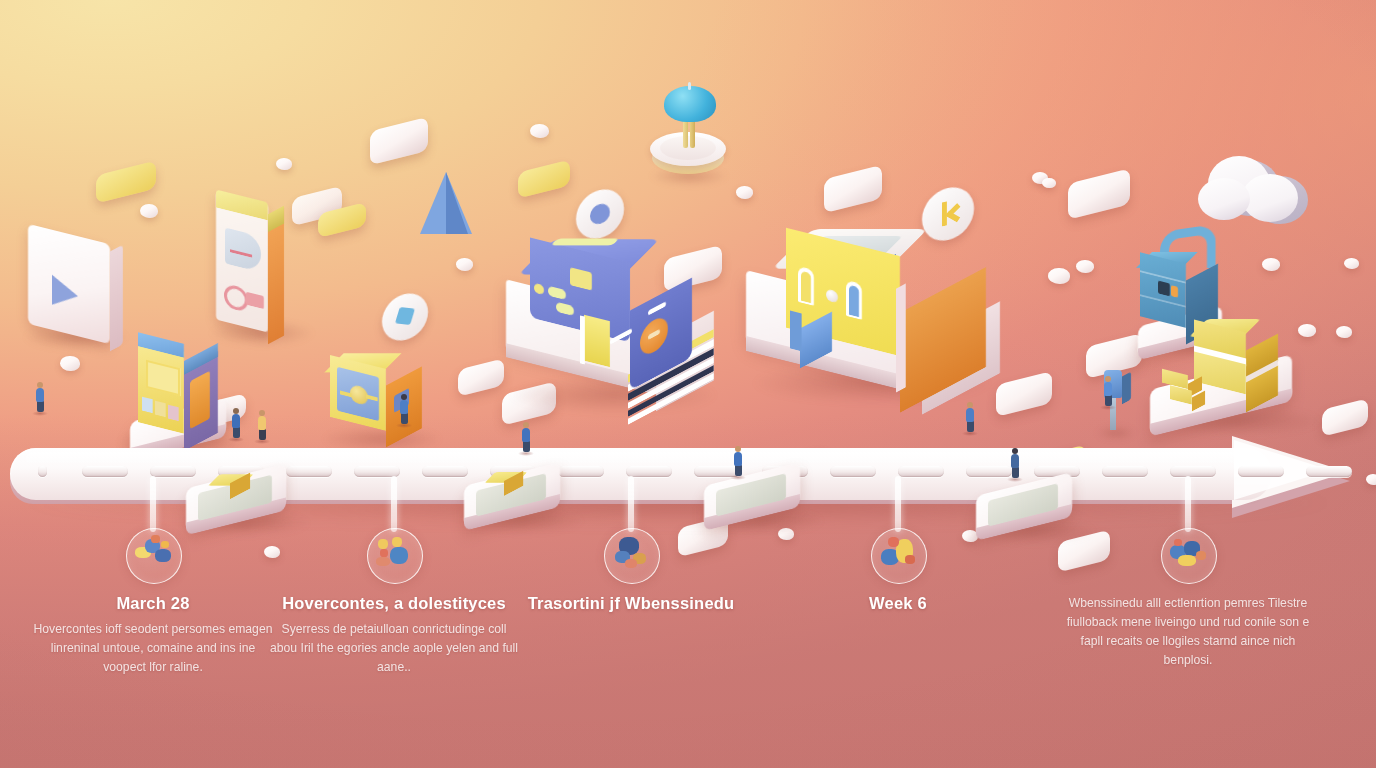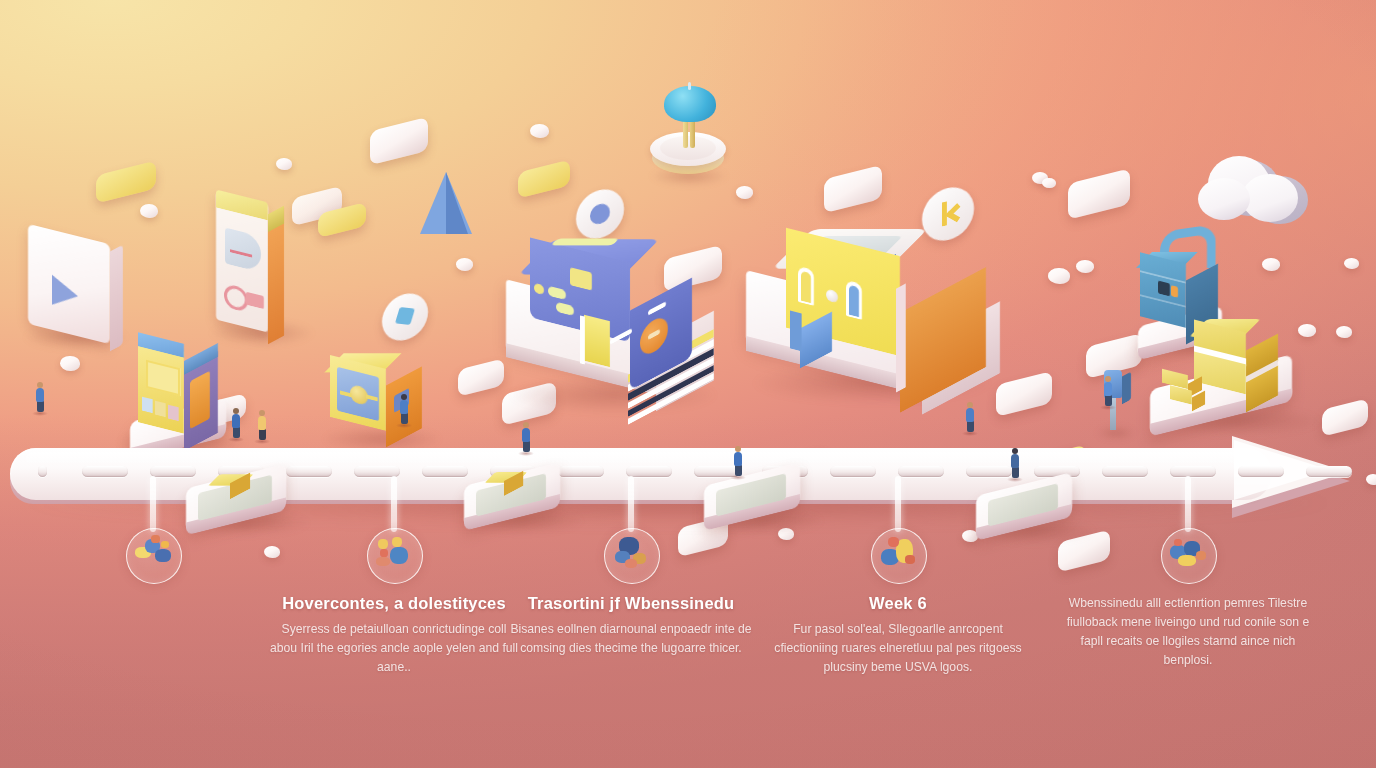--- a/index.html
+++ b/index.html
@@ -559,20 +559,22 @@
     <div class="milestone" style="left:28px; top:476px; width:250px;">
       <div class="stem"></div>
       <div class="bubble">
         <div class="blob" style="left:8px;  top:18px; width:16px; height:11px; background:#f3d96e;"></div>
         <div class="blob" style="left:18px; top:10px; width:15px; height:14px; background:#5c86c8;"></div>
         <div class="blob" style="left:28px; top:20px; width:16px; height:13px; background:#4a6fb0;"></div>
         <div class="blob" style="left:24px; top:6px;  width:9px;  height:8px;  background:#e07e5a;"></div>
         <div class="blob" style="left:34px; top:12px; width:8px;  height:7px;  background:#f0b84c;"></div>
       </div>
       <div class="caption">
+        <div class="ms-title">March 28</div>
+        <div class="ms-body">Hovercontes ioff seodent persomes emagen linreninal untoue, comaine and ins ine voopect lfor raline.</div>
       </div>
     </div>
 
     <div class="milestone" style="left:269px; top:476px; width:250px;">
       <div class="stem"></div>
       <div class="bubble">
         <div class="blob" style="left:10px; top:10px; width:10px; height:10px; background:#f0c95e;"></div>
         <div class="blob" style="left:24px; top:8px;  width:10px; height:10px; background:#f0c95e;"></div>
         <div class="blob" style="left:22px; top:18px; width:18px; height:17px; background:#4e86c4;"></div>
         <div class="blob" style="left:8px;  top:28px; width:14px; height:9px;  background:#e08a6e;"></div>
@@ -587,35 +589,33 @@
     <div class="milestone" style="left:506px; top:476px; width:250px;">
       <div class="stem"></div>
       <div class="bubble">
         <div class="blob" style="left:14px; top:8px;  width:20px; height:18px; background:#3d5a92;"></div>
         <div class="blob" style="left:10px; top:22px; width:15px; height:12px; background:#5580bd;"></div>
         <div class="blob" style="left:28px; top:24px; width:13px; height:11px; background:#d9a04e;"></div>
         <div class="blob" style="left:20px; top:30px; width:12px; height:9px;  background:#e0846a;"></div>
       </div>
       <div class="caption">
         <div class="ms-title">Trasortini jf Wbenssinedu</div>
-        <div class="ms-body">Bisanes eollnen diarnounal enpoaedr inte de comsing dies thecime the lugoarre thicer.</div>
       </div>
     </div>
 
     <div class="milestone" style="left:773px; top:476px; width:250px;">
       <div class="stem"></div>
       <div class="bubble">
         <div class="blob" style="left:9px;  top:20px; width:18px; height:16px; background:#4a7ec0;"></div>
         <div class="blob" style="left:24px; top:10px; width:17px; height:24px; background:#f0cf5e;"></div>
         <div class="blob" style="left:16px; top:8px;  width:11px; height:10px; background:#e0705c;"></div>
         <div class="blob" style="left:33px; top:26px; width:10px; height:9px;  background:#d96a4e;"></div>
       </div>
       <div class="caption">
         <div class="ms-title">Week 6</div>
-        <div class="ms-body">Fur pasol sol'eal, Sllegoarlle anrcopent cfiectioniing ruares elneretluu pal pes ritgoess plucsiny beme USVA lgoos.</div>
       </div>
     </div>
 
     <div class="milestone" style="left:1063px; top:476px; width:250px;">
       <div class="stem"></div>
       <div class="bubble">
         <div class="blob" style="left:8px;  top:16px; width:16px; height:14px; background:#5081c2;"></div>
         <div class="blob" style="left:22px; top:12px; width:16px; height:15px; background:#3f6aa8;"></div>
         <div class="blob" style="left:16px; top:26px; width:18px; height:11px; background:#f0cf5e;"></div>
         <div class="blob" style="left:34px; top:22px; width:10px; height:9px;  background:#e08a5e;"></div>

